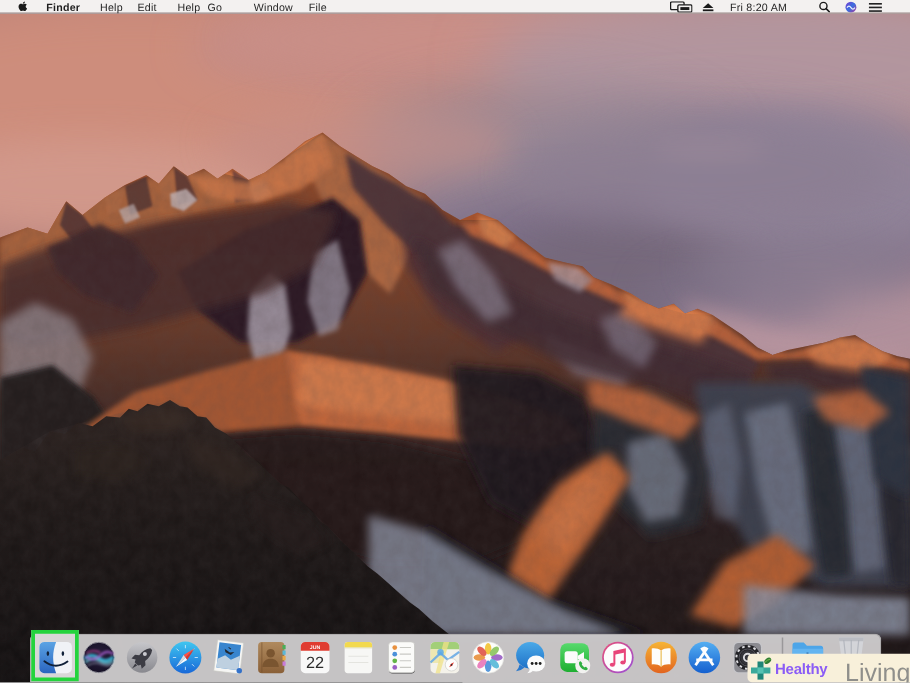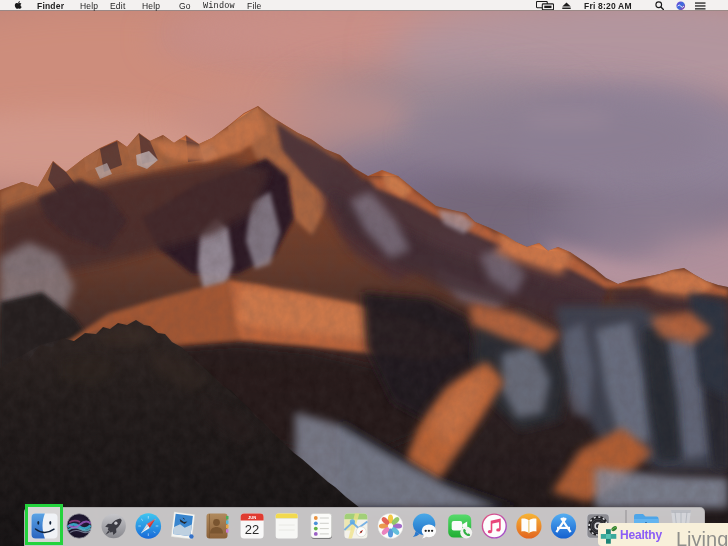--- a/index.html
+++ b/index.html
@@ -198,33 +198,33 @@
 </svg>
 
 <div id="menubar">
   <svg style="position:absolute;left:13.5px;top:1.2px" width="8.5" height="8" viewBox="0 0 170 170" preserveAspectRatio="none">
       <path fill="#1a1a1a" d="M150.37 130.25c-2.45 5.66-5.35 10.87-8.71 15.66-4.58 6.53-8.33 11.05-11.22 13.56-4.48 4.12-9.28 6.23-14.42 6.35-3.69 0-8.14-1.05-13.32-3.18-5.197-2.12-9.973-3.17-14.34-3.17-4.58 0-9.492 1.05-14.746 3.17-5.262 2.13-9.501 3.24-12.742 3.35-4.929.21-9.842-1.96-14.746-6.52-3.13-2.73-7.045-7.41-11.735-14.04-5.032-7.08-9.169-15.29-12.41-24.65-3.471-10.11-5.211-19.9-5.211-29.378 0-10.857 2.346-20.221 7.045-28.068 3.693-6.303 8.606-11.275 14.755-14.925s12.793-5.51 19.948-5.629c3.915 0 9.049 1.211 15.429 3.591 6.362 2.388 10.447 3.599 12.238 3.599 1.339 0 5.877-1.416 13.57-4.239 7.275-2.618 13.415-3.702 18.445-3.275 13.63 1.1 23.87 6.473 30.68 16.153-12.19 7.386-18.22 17.731-18.1 31.002.11 10.337 3.86 18.939 11.23 25.769 3.34 3.17 7.07 5.62 11.22 7.36-.9 2.61-1.85 5.11-2.86 7.51zM119.11 7.24c0 8.102-2.96 15.667-8.86 22.669-7.12 8.324-15.732 13.134-25.071 12.375a25.222 25.222 0 0 1-.188-3.07c0-7.778 3.386-16.102 9.399-22.908 3.002-3.446 6.82-6.311 11.45-8.597 4.62-2.252 8.99-3.497 13.1-3.737.12 1.083.17 2.166.17 3.268z"></path>
     </svg>
   <span class="mi" style="left:37px;font-weight:bold;">Finder</span>
   <span class="mi" style="left:80px;">Help</span>
   <span class="mi" style="left:110px;text-align:right;">Edit</span>
   <span class="mi" style="left:142px;">Help</span>
-  <span class="mi" style="left:179px;">Go</span>
-  <span class="mi" style="left:203px;font-family:Liberation Mono, monospace;">Window</span>
+  <span class="mi" style="left:166px;">Go</span>
+  <span class="mi" style="left:203px;">Window</span>
   <span class="mi" style="left:247px;">File</span>
   <svg style="position:absolute;left:536px;top:1.2px" width="18" height="9" viewBox="0 0 20 10">
     <rect x="0.5" y="0.5" width="12" height="7" rx="1" fill="none" stroke="#1a1a1a" stroke-width="1.2"></rect>
     <rect x="7" y="3.2" width="12.5" height="6.5" rx="1" fill="#f3f1f0" stroke="#1a1a1a" stroke-width="1.2"></rect>
     <rect x="9.2" y="5.2" width="8" height="2.6" fill="#1a1a1a"></rect>
   </svg>
   <svg style="position:absolute;left:561px;top:1.5px" width="11" height="8" viewBox="0 0 13 9">
     <path d="M1.5,5 L6.5,0.5 L11.5,5 Z" fill="#1a1a1a"></path>
     <rect x="1.5" y="6.3" width="10" height="1.7" fill="#1a1a1a"></rect>
   </svg>
-  <span class="mi" style="left:584px;font-weight:bold;">Fri 8:20 AM</span>
+  <span class="mi" style="left:584px;">Fri 8:20 AM</span>
   <svg style="position:absolute;left:655px;top:1.3px" width="9" height="9" viewBox="0 0 12 12">
     <circle cx="5" cy="5" r="3.8" fill="none" stroke="#1a1a1a" stroke-width="1.5"></circle>
     <line x1="7.9" y1="7.9" x2="11.2" y2="11.2" stroke="#1a1a1a" stroke-width="1.8" stroke-linecap="round"></line>
   </svg>
   <svg style="position:absolute;left:676px;top:0.8px" width="9.5" height="9.5" viewBox="0 0 12 12">
     <defs>
         <linearGradient id="sirig" x1="0" y1="0" x2="1" y2="1">
       <stop offset="0" stop-color="#7a3bd0"></stop>
           <stop offset="0.5" stop-color="#3a6fe0"></stop>
           <stop offset="1" stop-color="#b03a9a"></stop>

